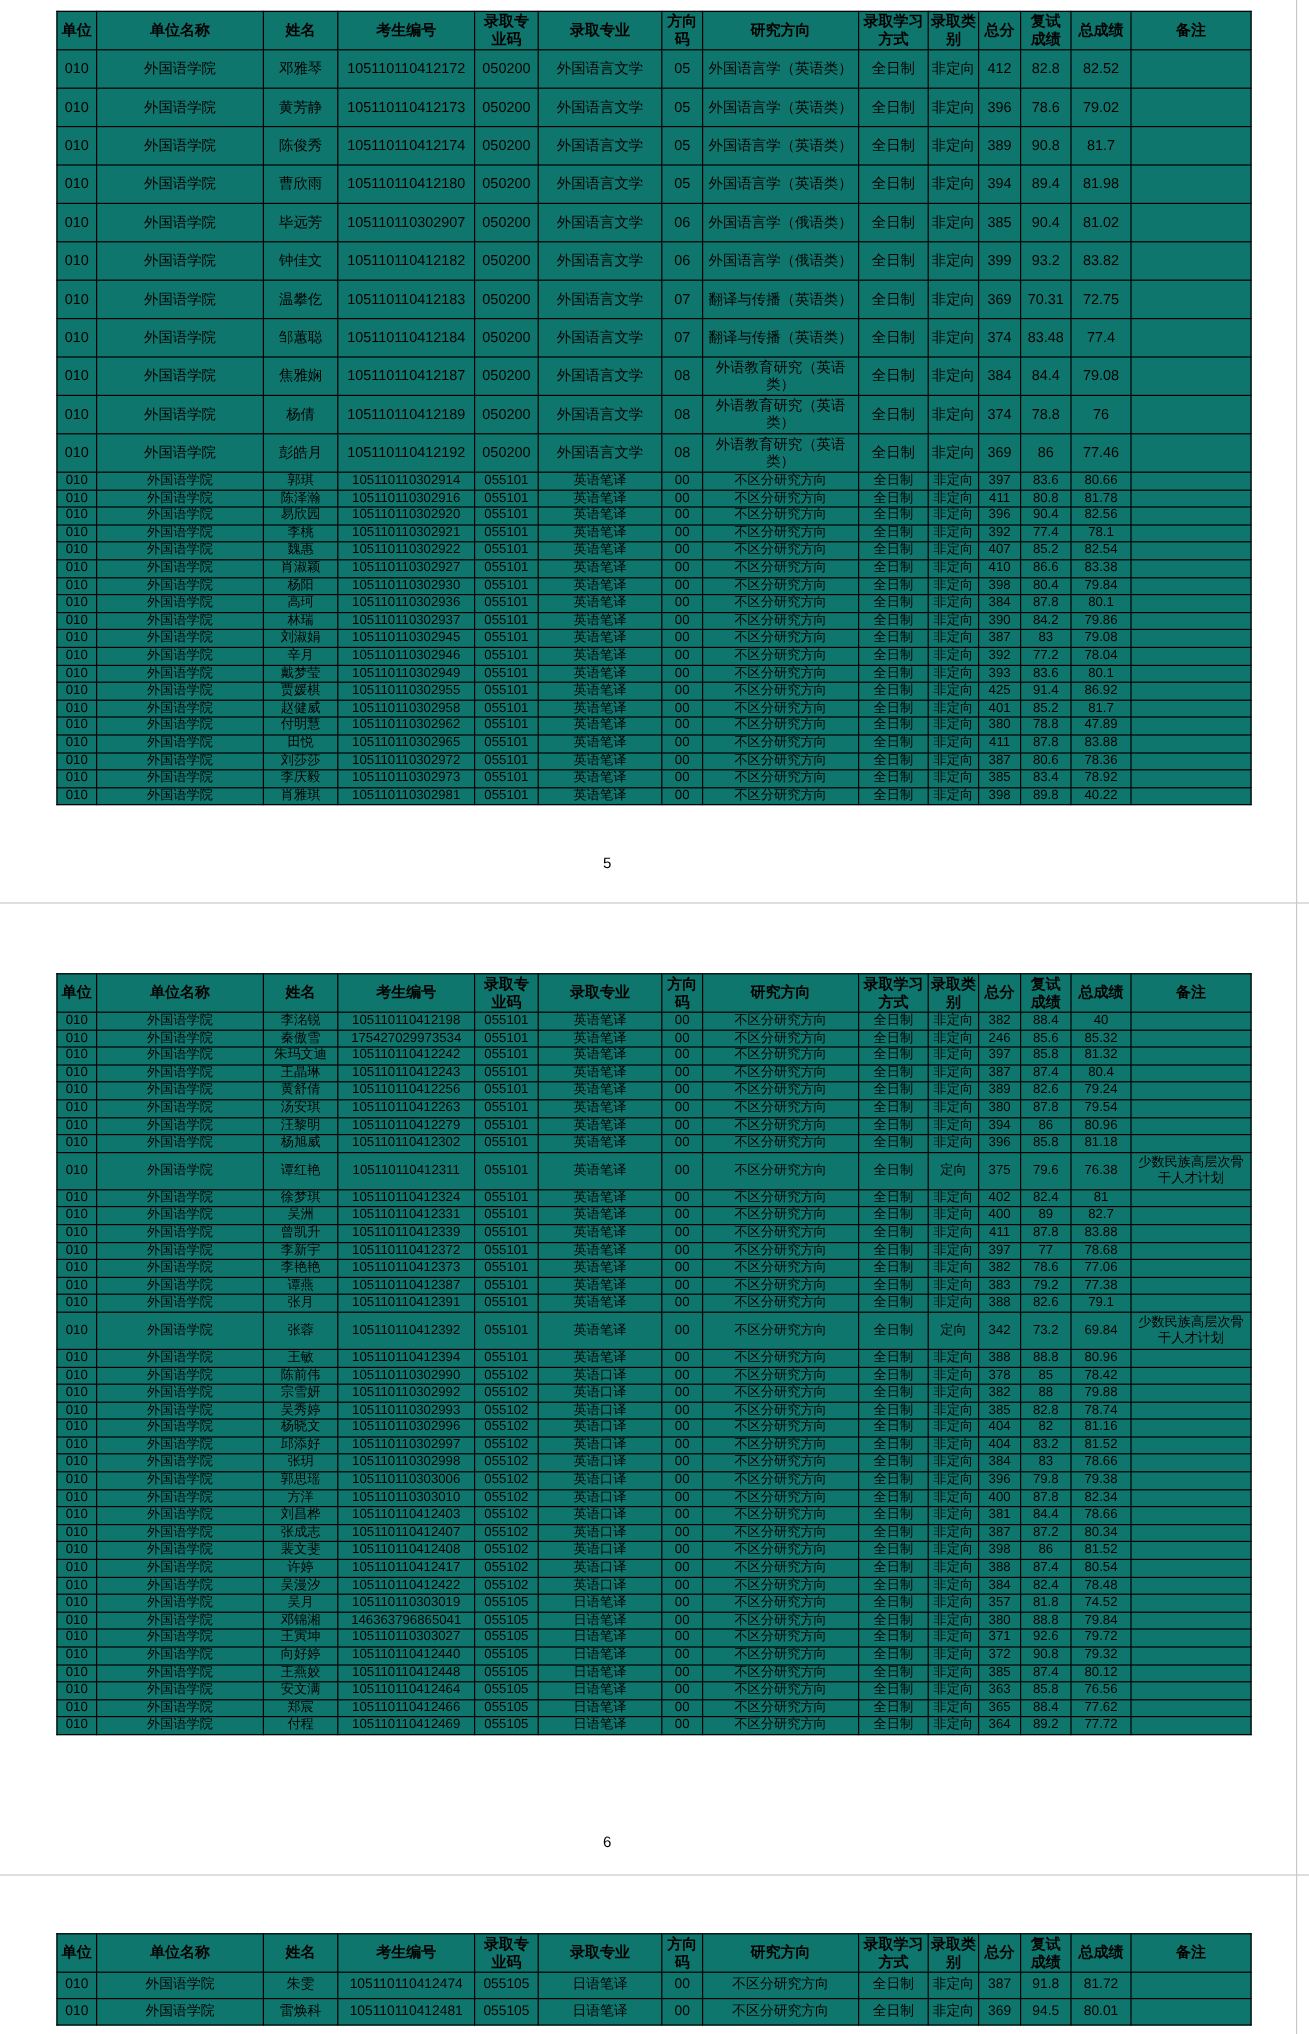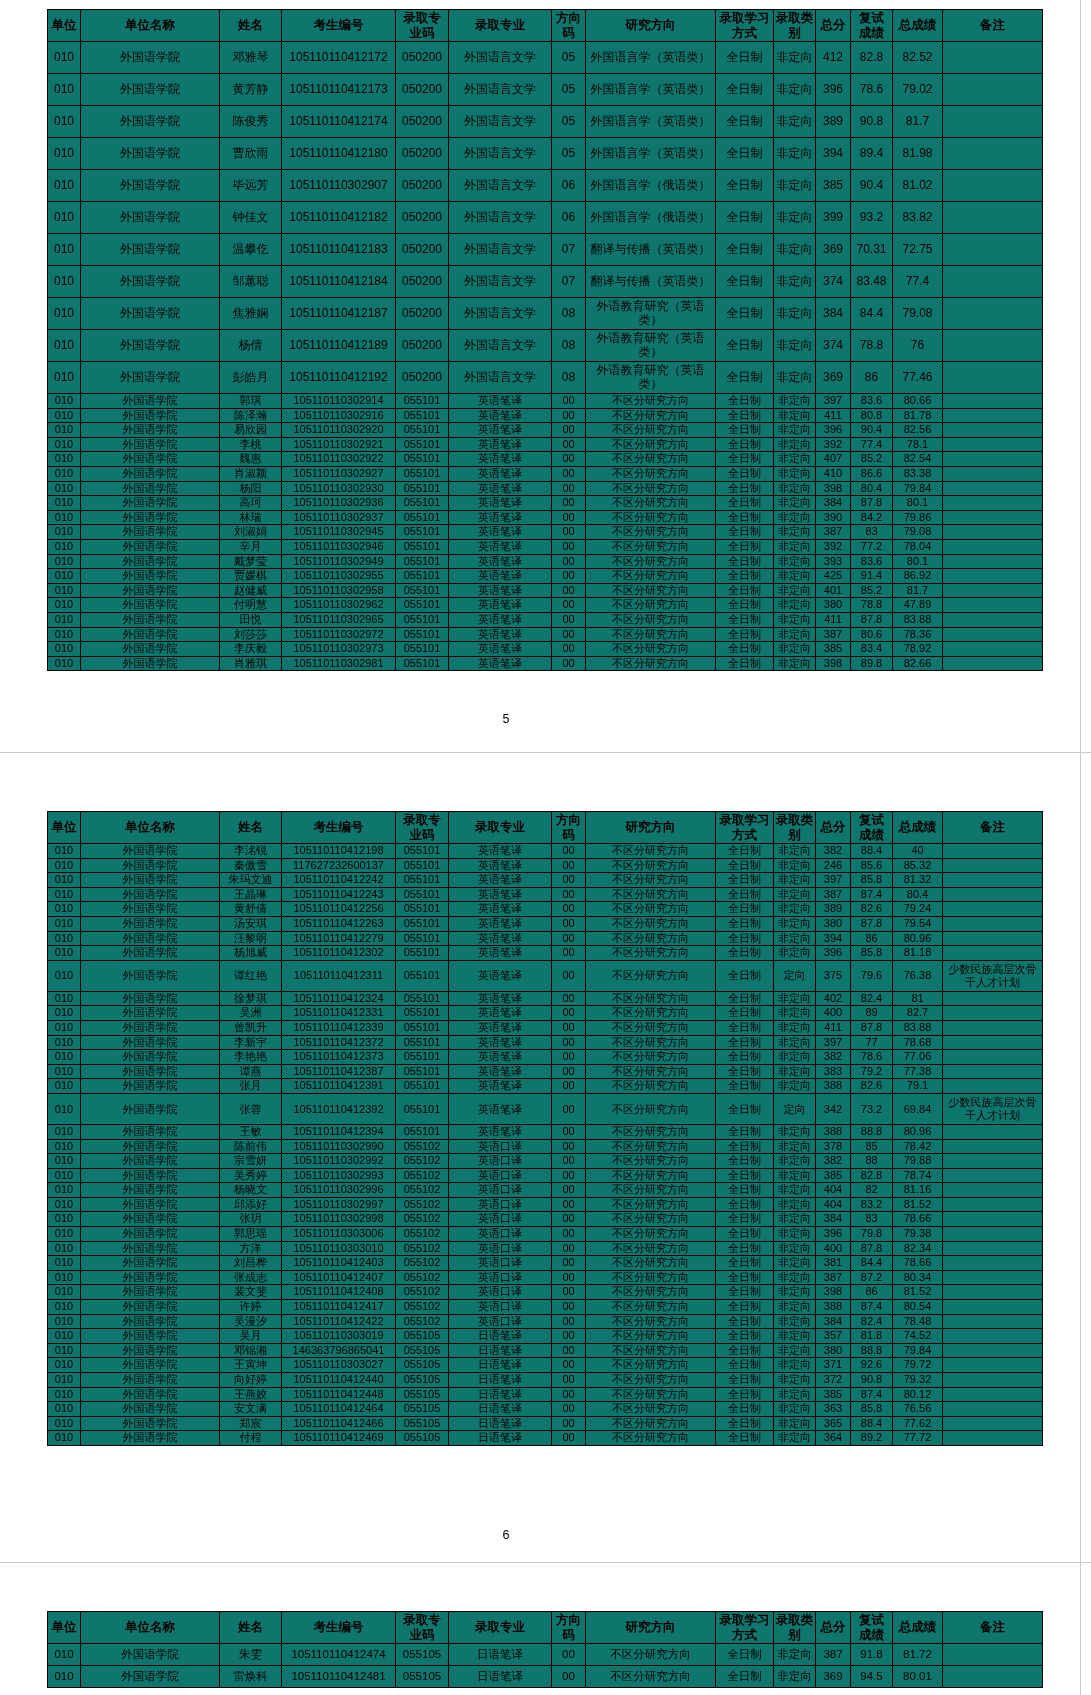--- a/index.html
+++ b/index.html
@@ -550,21 +550,21 @@
           <td>肖雅琪</td>
           <td>105110110302981</td>
           <td>055101</td>
           <td>英语笔译</td>
           <td>00</td>
           <td>不区分研究方向</td>
           <td>全日制</td>
           <td>非定向</td>
           <td>398</td>
           <td>89.8</td>
-          <td>82.66</td>
+          <td>40.22</td>
           <td></td>
         </tr>
       </tbody>
     </table>
   <div class="pagenum" style="top:712px;">5</div>
   <div class="hline" style="top:752px;"></div>
 
   <table class="grid" id="table-1" style="top:811px;">
       <colgroup>
         <col style="width: 33px;">
@@ -619,21 +619,21 @@
           <td>非定向</td>
           <td>382</td>
           <td>88.4</td>
           <td>40</td>
           <td></td>
         </tr>
         <tr class="row-dense">
           <td>010</td>
           <td>外国语学院</td>
           <td>秦傲雪</td>
-          <td>117627232600137</td>
+          <td>175427029973534</td>
           <td>055101</td>
           <td>英语笔译</td>
           <td>00</td>
           <td>不区分研究方向</td>
           <td>全日制</td>
           <td>非定向</td>
           <td>246</td>
           <td>85.6</td>
           <td>85.32</td>
           <td></td>

